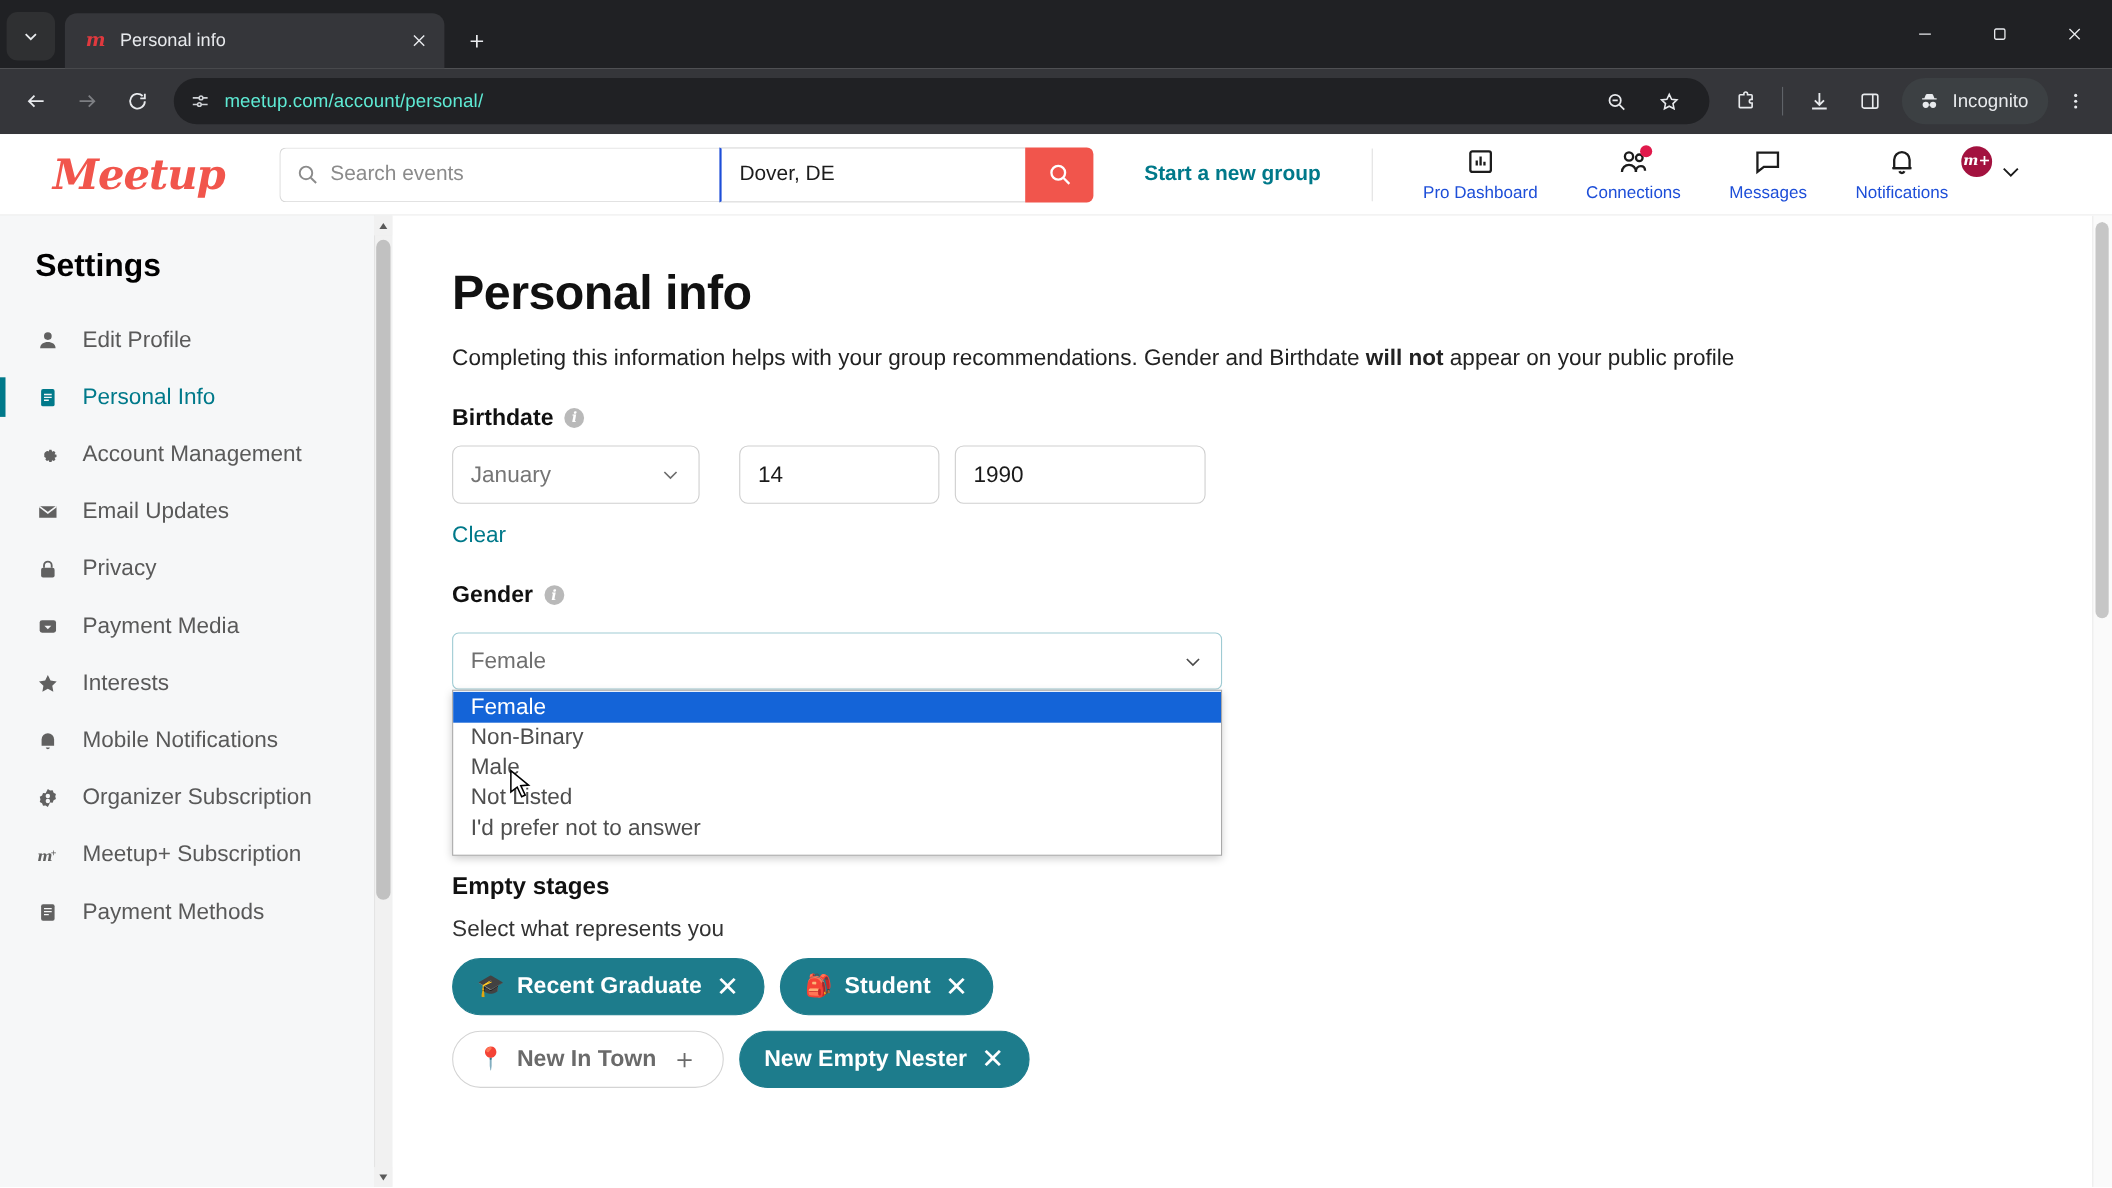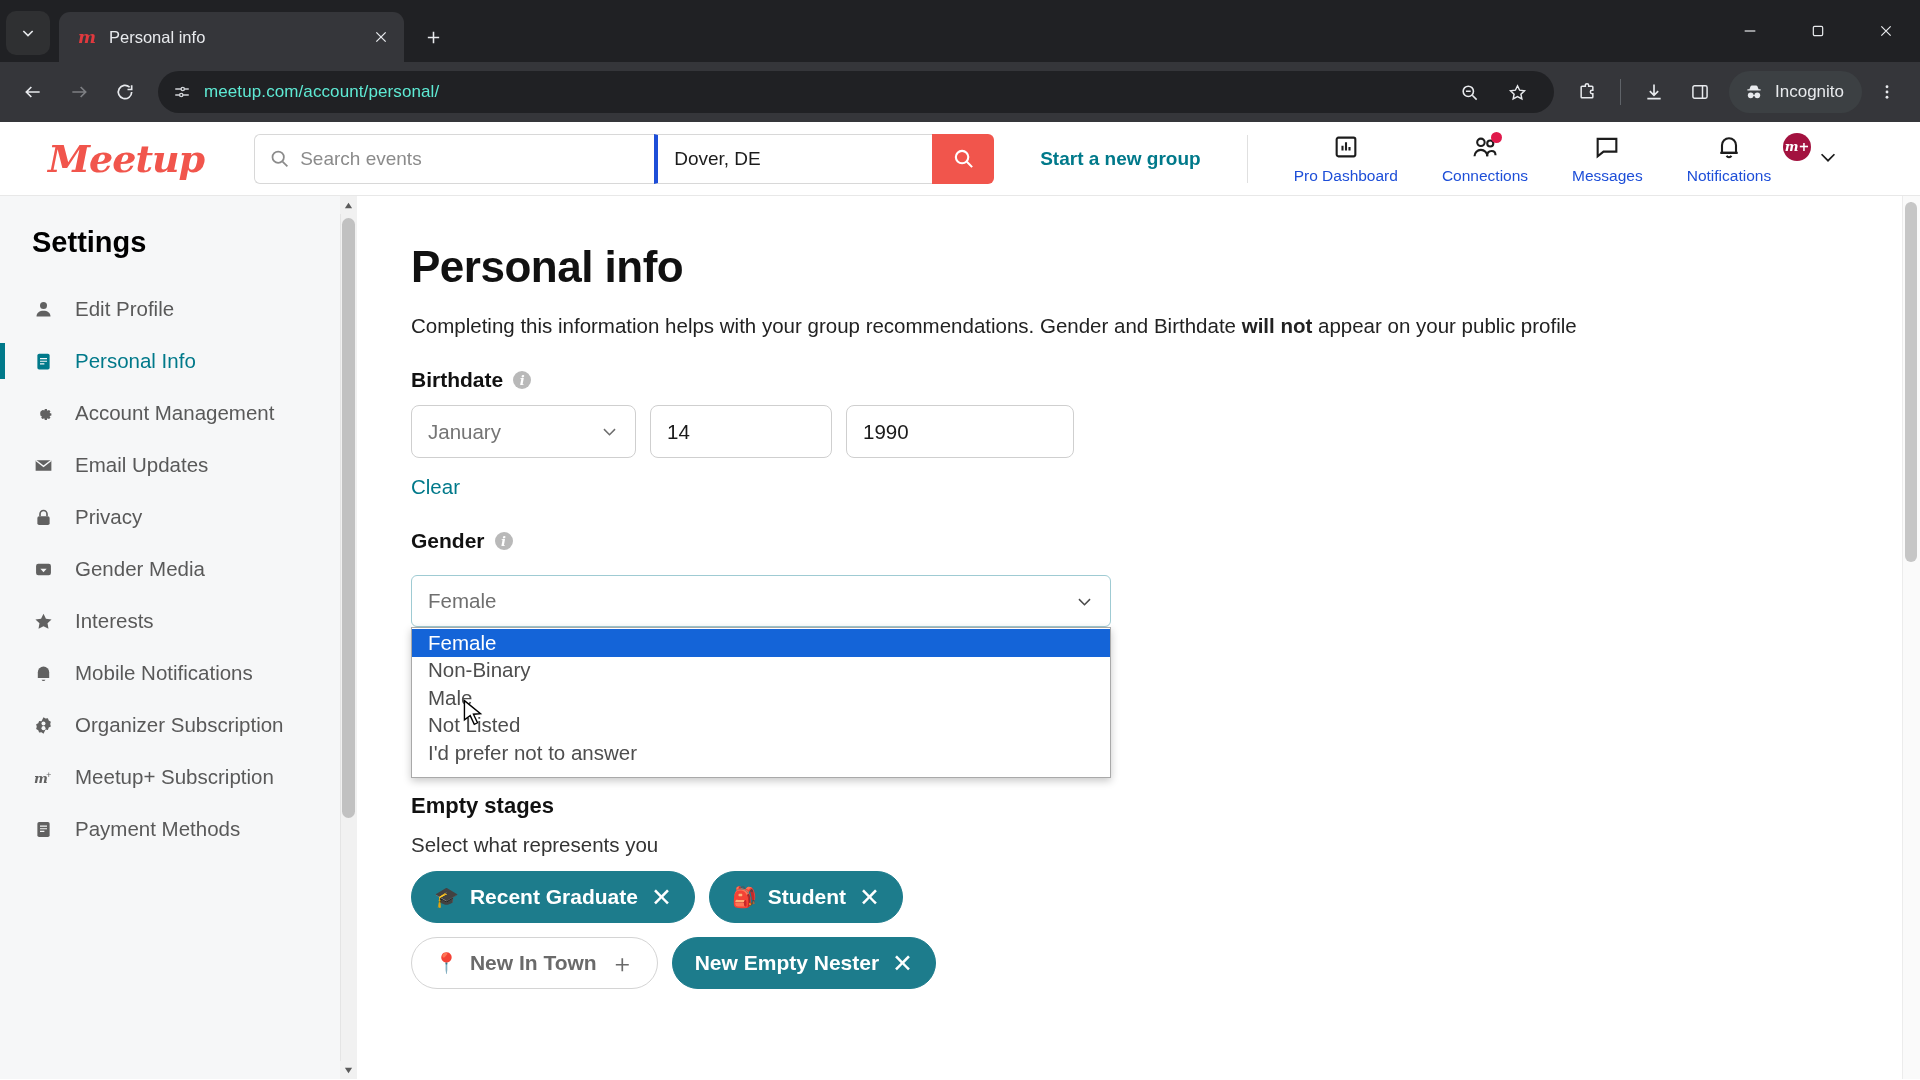--- a/index.html
+++ b/index.html
@@ -101,21 +101,21 @@
     width: 400px; height: 50px; border: 1px solid #d8d8d8; border-right: none;
     border-radius: 6px 0 0 6px; display: flex; align-items: center; padding: 0 14px; gap: 10px;
   }
   .search-box svg { width: 21px; height: 21px; flex: none; }
   .search-box input {
     border: none; outline: none; font-size: 19px; color: #4a4a4a; width: 100%;
     font-family: "Liberation Sans", sans-serif; background: transparent;
   }
   .search-box input::placeholder { color: #8b8b8b; }
   .loc-box {
-    width: 278px; height: 50px; border: 1px solid #d8d8d8; border-left: 4px solid #1d4ed8;
+    width: 278px; height: 50px; border: 1px solid #d8d8d8; border-left: 2px solid #1d4ed8;
     border-right: none; display: flex; align-items: center; padding: 0 16px;
   }
   .loc-box input {
     border: none; outline: none; font-size: 19px; color: #1c1c1c; width: 100%;
     font-family: "Liberation Sans", sans-serif; background: transparent;
   }
   .search-btn {
     width: 62px; height: 50px; background: #f1554c; border-radius: 0 6px 6px 0;
     display: flex; align-items: center; justify-content: center; cursor: pointer; border: none;
   }
@@ -214,21 +214,21 @@
     width: 225px; height: 53px; border: 1px solid #cfcfcf; border-radius: 8px;
     display: flex; align-items: center; justify-content: space-between; padding: 0 16px;
     font-size: 20.5px; color: #757575; cursor: pointer; background: #fff;
   }
   .sel-month svg { width: 19px; height: 19px; }
   .txt-in {
     height: 53px; border: 1px solid #cfcfcf; border-radius: 8px; padding: 0 16px;
     font-size: 20.5px; color: #1a1a1a; font-family: "Liberation Sans", sans-serif;
     outline: none; background: #fff;
   }
-  #day-input { width: 182px; }
+  #day-input { width: 182px; margin-left: 22px; }
   #year-input { width: 228px; }
   .clear-link {
     display: inline-block; margin-top: 17px; color: #00798a; font-size: 20.5px; cursor: pointer;
   }
 
   .gender-block { margin-top: 22px; position: relative; width: 700px; text-align: right; }
   .gender-select {
     width: 700px; height: 52px; border: 1px solid #9fcbd3; border-radius: 6px;
     display: flex; align-items: center; justify-content: space-between; padding: 0 16px;
     font-size: 20.5px; color: #6f6f6f; background: #fff; cursor: pointer;
@@ -524,21 +524,21 @@
           <span>Privacy</span>
         </div>
 
         <div class="side-item">
           <span class="sico">
             <svg viewBox="0 0 24 24">
                 <rect x="3.5" y="5.5" width="17" height="13" rx="2.5"></rect>
                 <path d="M12 15l-3.6-3.8h7.2z" fill="#f6f7f8"></path>
               </svg>
           </span>
-          <span>Gender Media</span>
+          <span>Payment Media</span>
         </div>
 
         <div class="side-item">
           <span class="sico">
             <svg viewBox="0 0 24 24">
                 <path d="M12 3l2.8 5.8 6.4.9-4.6 4.4 1.1 6.3-5.7-3-5.7 3 1.1-6.3L2.8 9.7l6.4-.9z"></path>
               </svg>
           </span>
           <span>Interests</span>
         </div>

